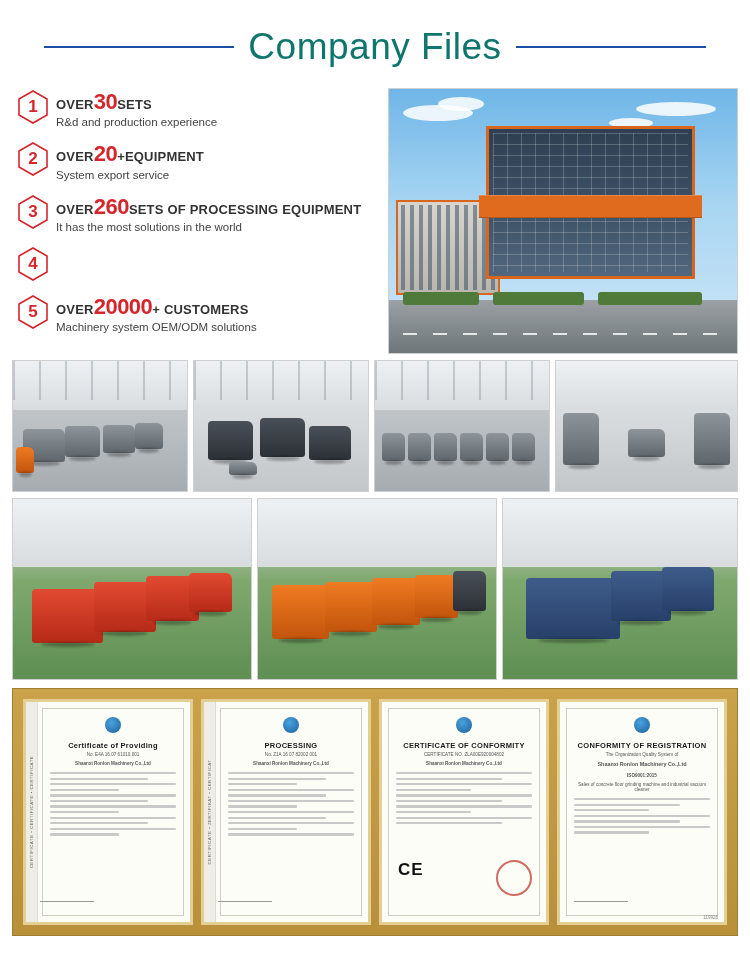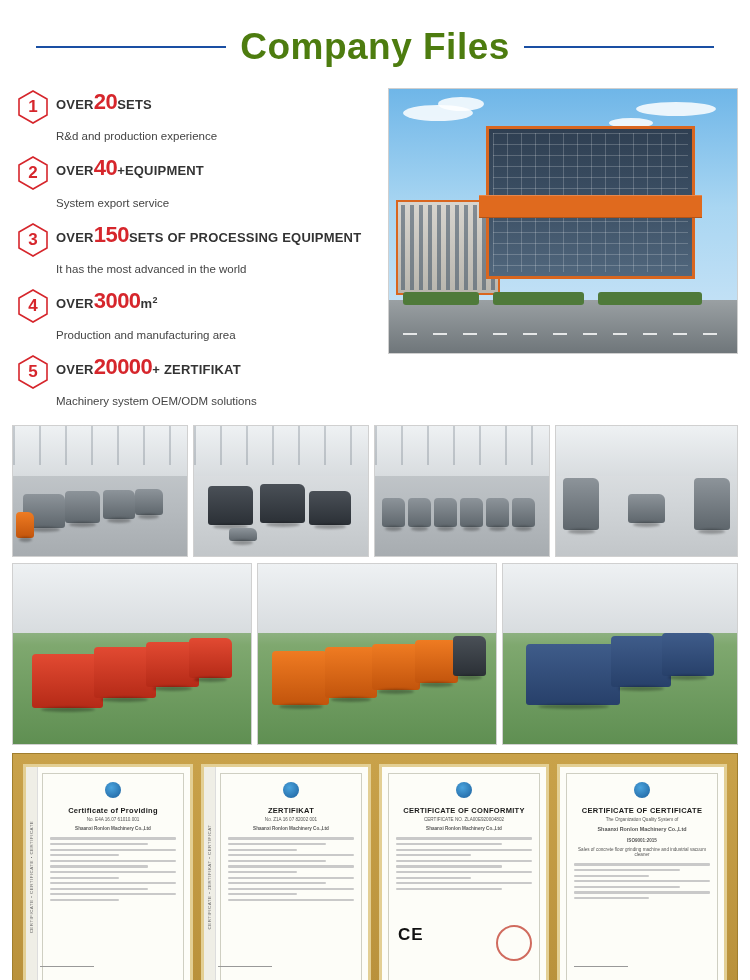--- a/index.html
+++ b/index.html
@@ -14,21 +14,21 @@
   
   .header {
     display: flex; align-items: center; justify-content: center;
     gap: 14px;
     padding: 26px 0 14px 0;
   }
   .header .rule {
     height: 2px; background: #1a4fa3; flex: 0 0 190px;
   }
   .header .title {
-    font-size: 37px; font-weight: bold; color: #4d7c0f;
+    font-size: 37px; font-weight: normal; color: #0f766e;
     letter-spacing: 0.5px; white-space: nowrap;
   }
 
   
   .top-section {
     display: flex; padding: 6px 12px 0 12px; gap: 10px;
   }
   .facts { width: 368px; padding-left: 6px; }
   .fact {
     display: flex; align-items: flex-start; gap: 8px;
@@ -49,21 +49,21 @@
     color: #333; font-size: 13px; font-weight: bold;
     letter-spacing: 0.2px; line-height: 1.15;
     white-space: nowrap;
   }
   .fact-line1 .big {
     color: #d6262c; font-size: 22px; font-weight: bold;
     letter-spacing: -0.5px;
   }
   .fact-line1 .sup { font-size: 9px; vertical-align: super; color:#333; }
   .fact-line2 {
-    color: #444; font-size: 11.5px; margin-top: 16px; white-space: nowrap;
+    color: #444; font-size: 11.5px; margin-top: 2px; white-space: nowrap;
   }
 
   
   .building {
     width: 352px; height: 266px; position: relative; overflow: hidden;
     border: 1px solid #cfcfcf;
     background: linear-gradient(#6fb6e8 0%, #a9d6f2 45%, #cfe6f7 100%);
   }
   .cloud { position: absolute; background: rgba(255,255,255,.85); border-radius: 50%; }
   .bldg-main {
@@ -195,81 +195,75 @@
 
       <div class="fact">
         <div class="hexnum">
           <svg viewBox="0 0 30 34">
               <polygon points="15,1 29,9 29,25 15,33 1,25 1,9" fill="none" stroke="#d6262c" stroke-width="1.6"></polygon>
             </svg>
           <span>1</span>
         </div>
         <div class="fact-body">
           <div class="fact-line1">
-            <span>OVER</span><span class="big">20</span><span>SETS</span>
+            <span>OVER</span><span class="big">30</span><span>SETS</span>
           </div>
           <div class="fact-line2">R&amp;d and production experience</div>
         </div>
       </div>
 
       <div class="fact">
         <div class="hexnum">
           <svg viewBox="0 0 30 34">
               <polygon points="15,1 29,9 29,25 15,33 1,25 1,9" fill="none" stroke="#d6262c" stroke-width="1.6"></polygon>
             </svg>
           <span>2</span>
         </div>
         <div class="fact-body">
           <div class="fact-line1">
-            <span>OVER</span><span class="big">40</span><span>+EQUIPMENT</span>
+            <span>OVER</span><span class="big">20</span><span>+EQUIPMENT</span>
           </div>
           <div class="fact-line2">System export service</div>
         </div>
       </div>
 
       <div class="fact">
         <div class="hexnum">
           <svg viewBox="0 0 30 34">
               <polygon points="15,1 29,9 29,25 15,33 1,25 1,9" fill="none" stroke="#d6262c" stroke-width="1.6"></polygon>
             </svg>
           <span>3</span>
         </div>
         <div class="fact-body">
           <div class="fact-line1">
-            <span>OVER</span><span class="big">150</span><span>SETS OF PROCESSING EQUIPMENT</span>
+            <span>OVER</span><span class="big">260</span><span>SETS OF PROCESSING EQUIPMENT</span>
           </div>
-          <div class="fact-line2">It has the most advanced in the world</div>
+          <div class="fact-line2">It has the most solutions in the world</div>
         </div>
       </div>
 
       <div class="fact">
         <div class="hexnum">
           <svg viewBox="0 0 30 34">
               <polygon points="15,1 29,9 29,25 15,33 1,25 1,9" fill="none" stroke="#d6262c" stroke-width="1.6"></polygon>
             </svg>
           <span>4</span>
         </div>
-        <div class="fact-body">
-          <div class="fact-line1">
-            <span>OVER</span><span class="big">3000</span><span>m</span><span class="sup">2</span>
-          </div>
-          <div class="fact-line2">Production and manufacturing area</div>
-        </div>
       </div>
 
       <div class="fact">
         <div class="hexnum">
           <svg viewBox="0 0 30 34">
               <polygon points="15,1 29,9 29,25 15,33 1,25 1,9" fill="none" stroke="#d6262c" stroke-width="1.6"></polygon>
             </svg>
           <span>5</span>
         </div>
         <div class="fact-body">
           <div class="fact-line1">
-            <span>OVER</span><span class="big">20000</span><span>+ ZERTIFIKAT</span>
+            <span>OVER</span><span class="big">20000</span><span>+ CUSTOMERS</span>
           </div>
           <div class="fact-line2">Machinery system OEM/ODM solutions</div>
         </div>
       </div>
 
     </div>
 
     <div class="building">
       <div class="cloud" style="left:4%;top:6%;width:70px;height:16px;"></div>
       <div class="cloud" style="left:14%;top:3%;width:46px;height:14px;"></div>
@@ -392,21 +386,21 @@
       </div>
       <div class="cert-sign"></div>
     </div>
 
     <div class="cert">
       <div class="side-text">
         <span>CERTIFICATE  •  ZERTIFIKAT  •  CERTIFICAT</span>
       </div>
       <div class="cert-inner" style="left:16px;">
         <div style="text-align:center;"><span class="cert-logo"></span></div>
-        <div class="cert-title">ZERTIFIKAT</div>
+        <div class="cert-title">PROCESSING</div>
         <div class="cert-sub">No. Z1A 16 07 82002 001</div>
         <div class="cert-sub" style="margin-top:4px;font-weight:bold;">Shaanxi Ronlon Machinery Co.,Ltd</div>
         <div class="cert-lines">
           <i></i>
             <i class="mid"></i>
             <i class="short"></i>
             <i></i>
             <i class="mid"></i>
             <i></i>
             <i class="short"></i>
@@ -439,21 +433,21 @@
             <i class="mid"></i>
         </div>
       </div>
       <div class="ce-mark">CE</div>
       <div class="cert-stamp"></div>
     </div>
 
     <div class="cert">
       <div class="cert-inner">
         <div style="text-align:center;"><span class="cert-logo"></span></div>
-        <div class="cert-title">CERTIFICATE OF CERTIFICATE</div>
+        <div class="cert-title">CONFORMITY OF REGISTRATION</div>
         <div class="cert-sub">The Organization Quality System of</div>
         <div class="cert-sub" style="margin-top:4px;font-weight:bold;font-size:5.4px;">Shaanxi Ronlon Machinery Co.,Ltd</div>
         <div class="cert-sub" style="margin-top:6px;font-weight:bold;">ISO9001:2015</div>
         <div class="cert-sub" style="margin-top:4px;">Sales of concrete floor grinding machine and industrial vacuum cleaner</div>
         <div class="cert-lines">
           <i></i>
             <i class="mid"></i>
             <i class="short"></i>
             <i></i>
             <i class="mid"></i>

